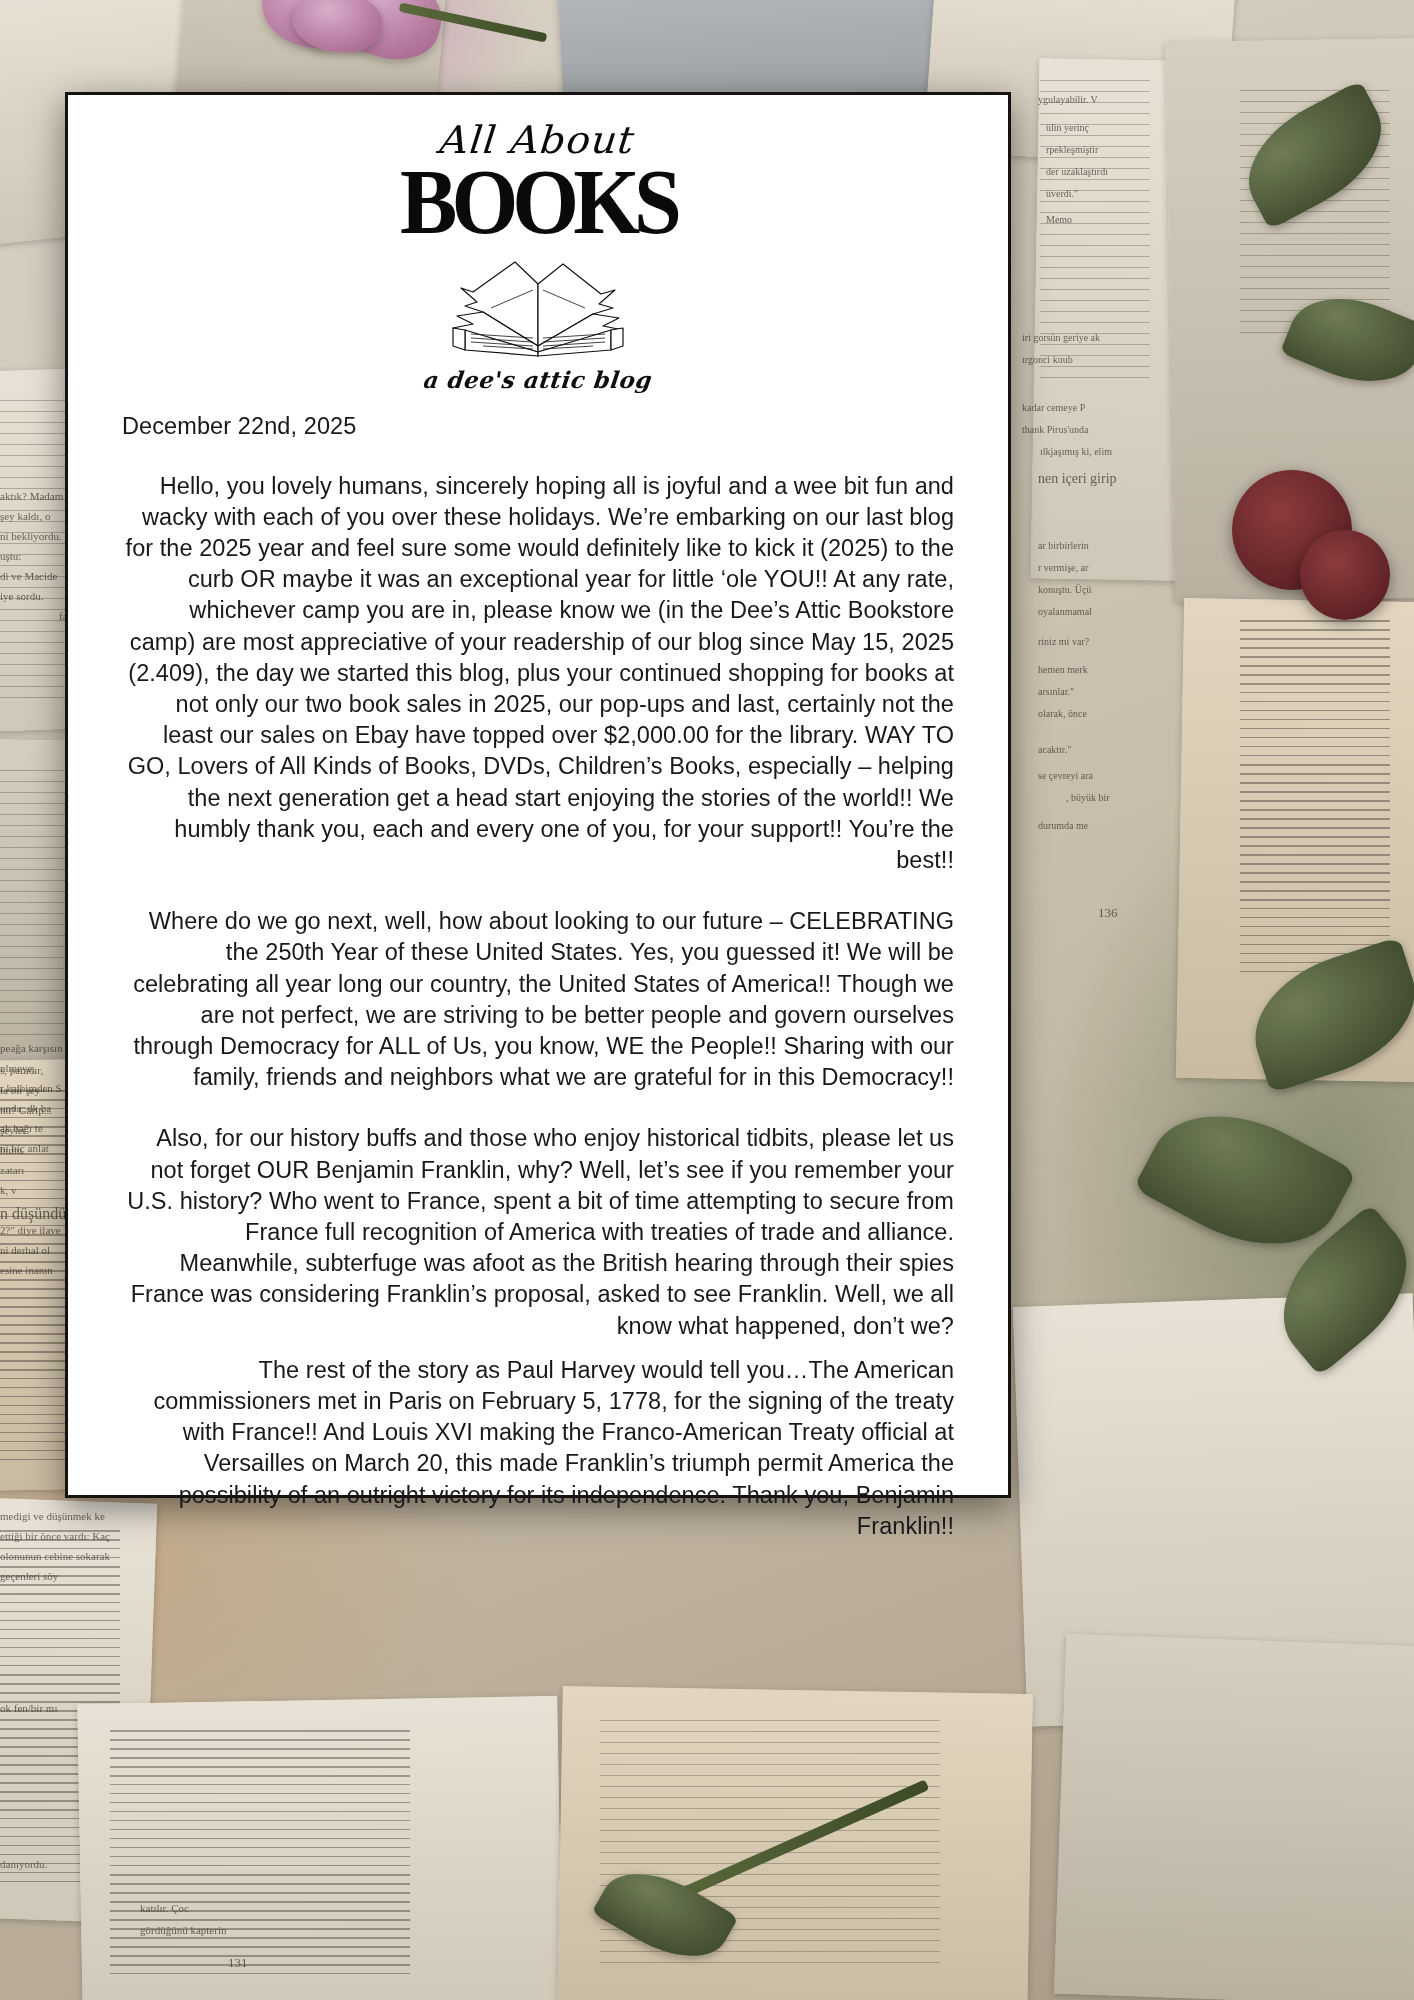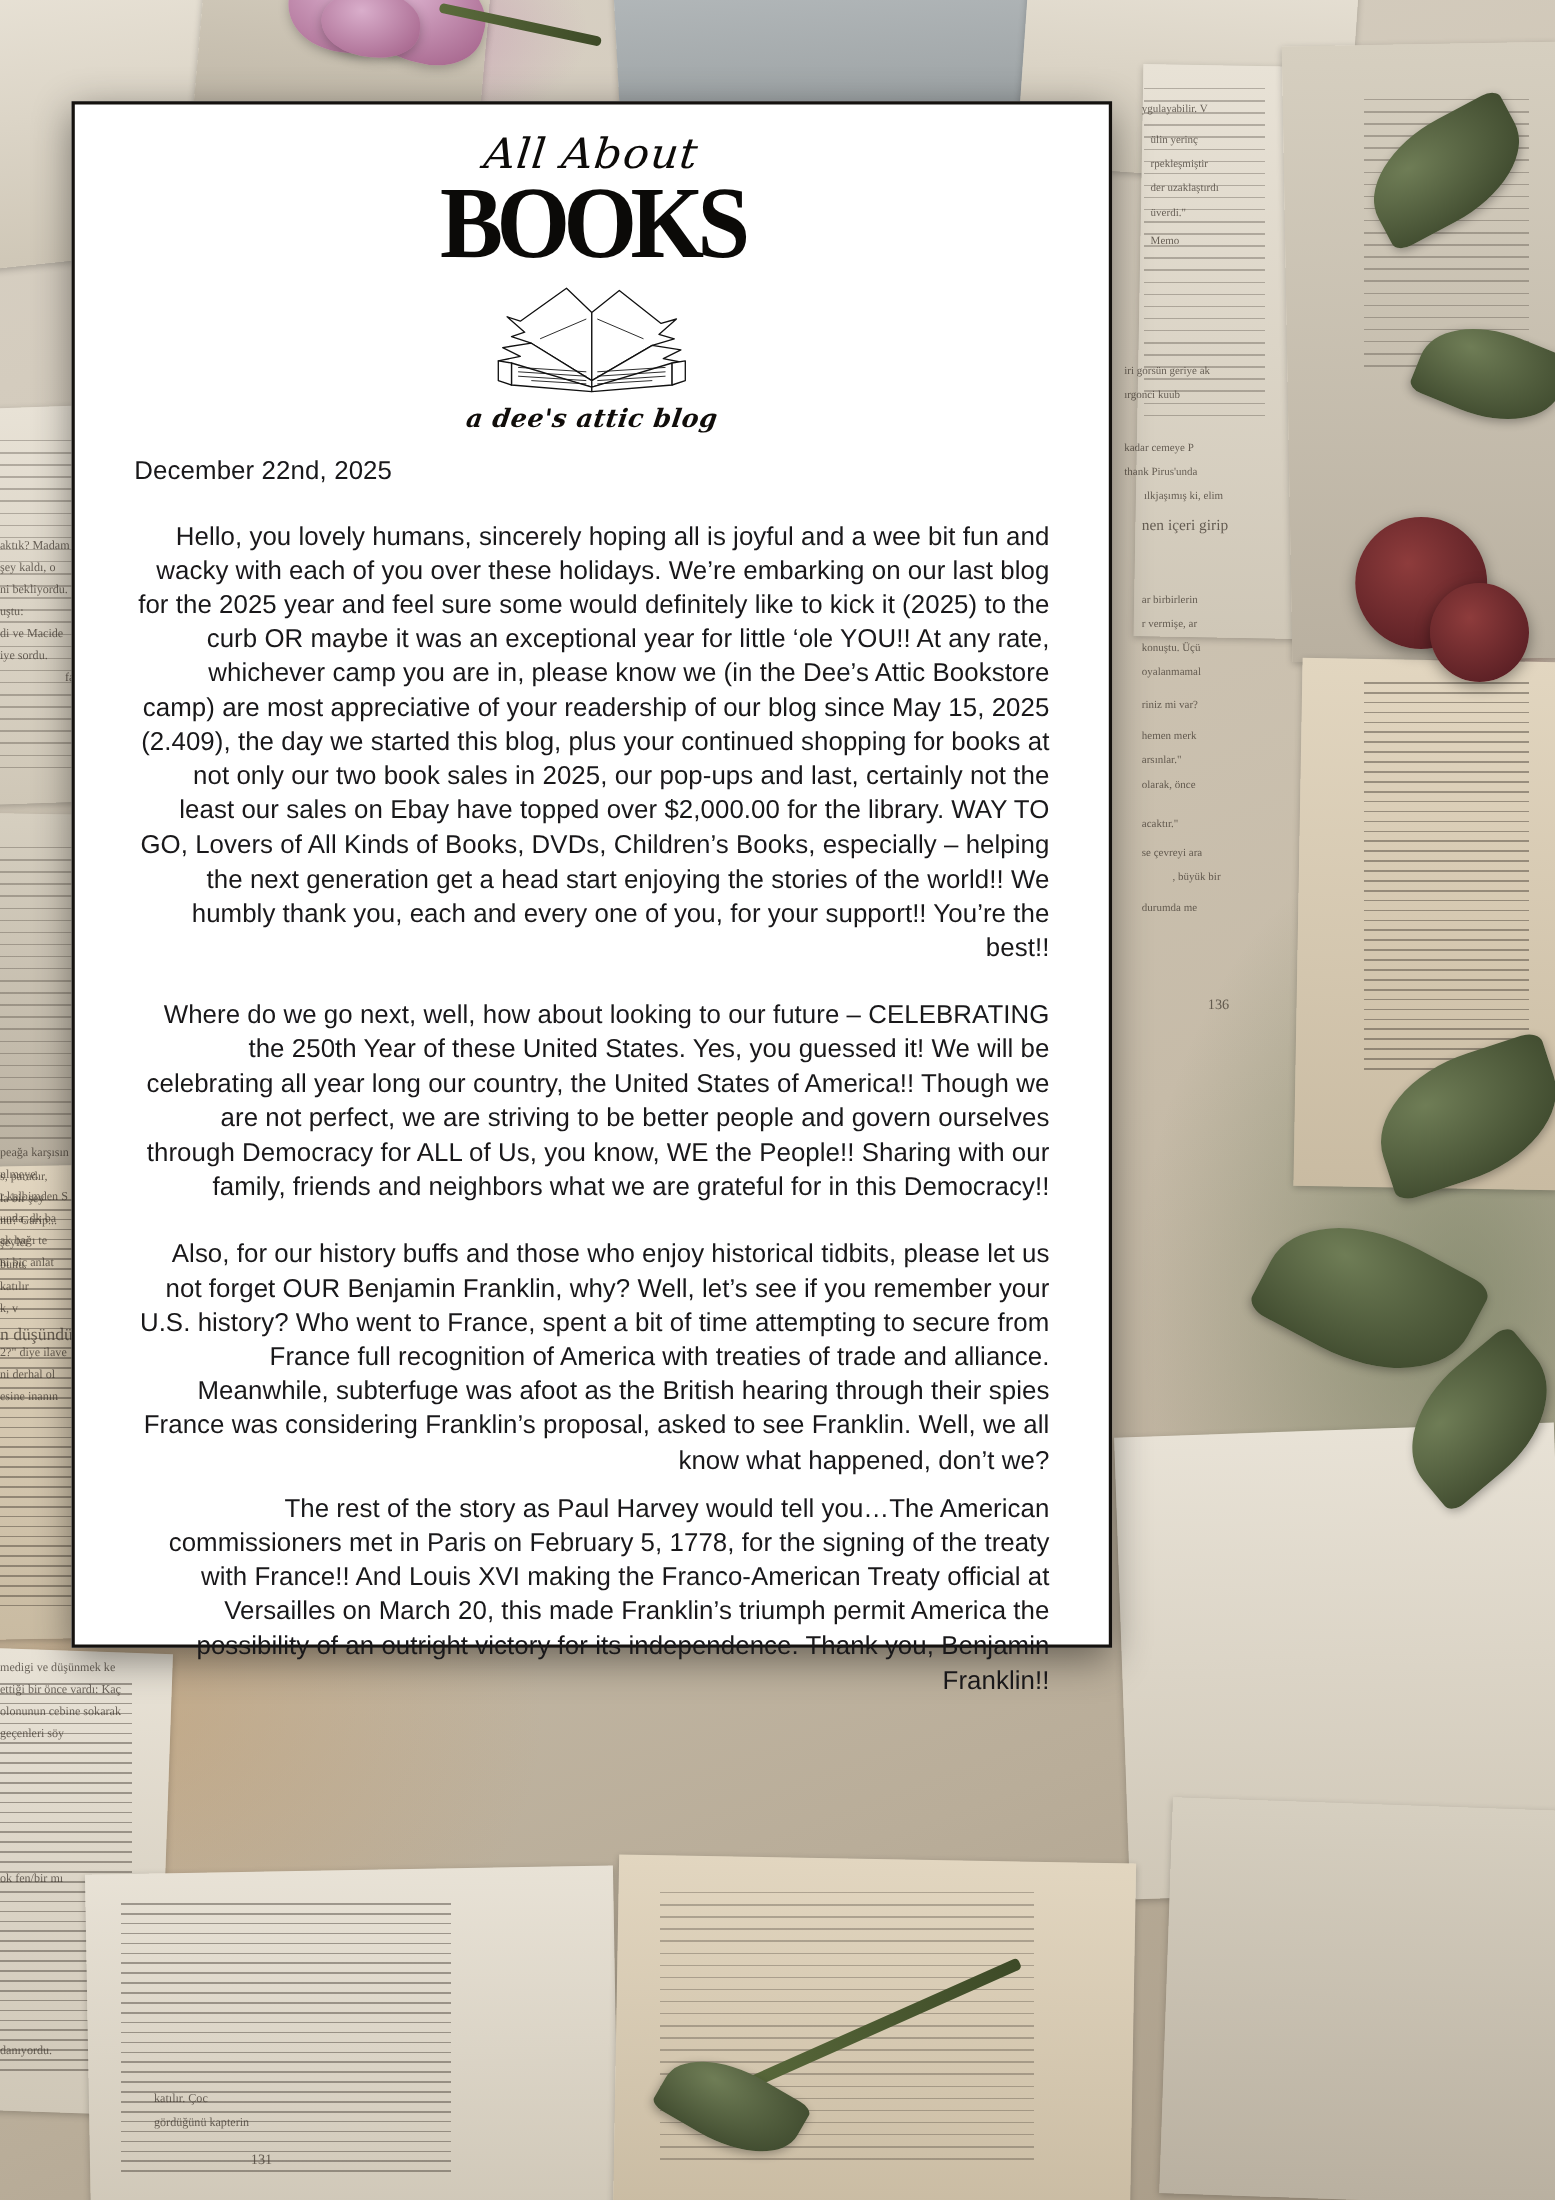--- a/index.html
+++ b/index.html
@@ -243,21 +243,21 @@
   <div class="bgtext" style="left:0px;top:1080px;font-size:11px;">r kalbimden S</div>
   <div class="bgtext" style="left:0px;top:1100px;font-size:11px;">unda, dk ba</div>
   <div class="bgtext" style="left:0px;top:1120px;font-size:11px;">ak bağı te</div>
   <div class="bgtext" style="left:0px;top:1140px;font-size:11px;">ni biç anlat</div>
 
   <div class="bgtext" style="left:0px;top:1062px;font-size:11px;">s, paradır,</div>
   <div class="bgtext" style="left:0px;top:1082px;font-size:11px;">la bir şey</div>
   <div class="bgtext" style="left:0px;top:1102px;font-size:11px;">nu? Garip...</div>
   <div class="bgtext" style="left:0px;top:1122px;font-size:11px;">şeyler</div>
   <div class="bgtext" style="left:0px;top:1142px;font-size:11px;">bunu</div>
-  <div class="bgtext" style="left:0px;top:1162px;font-size:11px;">katılır</div>
+  <div class="bgtext" style="left:0px;top:1162px;font-size:11px;">zatarı</div>
   <div class="bgtext" style="left:0px;top:1182px;font-size:11px;">k, v</div>
   <div class="bgtext" style="left:0px;top:1202px;font-size:16px;">n düşündük</div>
   <div class="bgtext" style="left:0px;top:1222px;font-size:11px;">2?" diye ilave</div>
   <div class="bgtext" style="left:0px;top:1242px;font-size:11px;">ni derhal ol</div>
   <div class="bgtext" style="left:0px;top:1262px;font-size:11px;">esine inanın</div>
 
   <div class="bgtext" style="left:0px;top:1508px;font-size:11px;">medigi ve düşünmek ke</div>
   <div class="bgtext" style="left:0px;top:1528px;font-size:11px;">ettiği bir önce vardı: Kaç</div>
   <div class="bgtext" style="left:0px;top:1548px;font-size:11px;">olonunun cebine sokarak</div>
   <div class="bgtext" style="left:0px;top:1568px;font-size:11px;">geçenleri söy</div>

